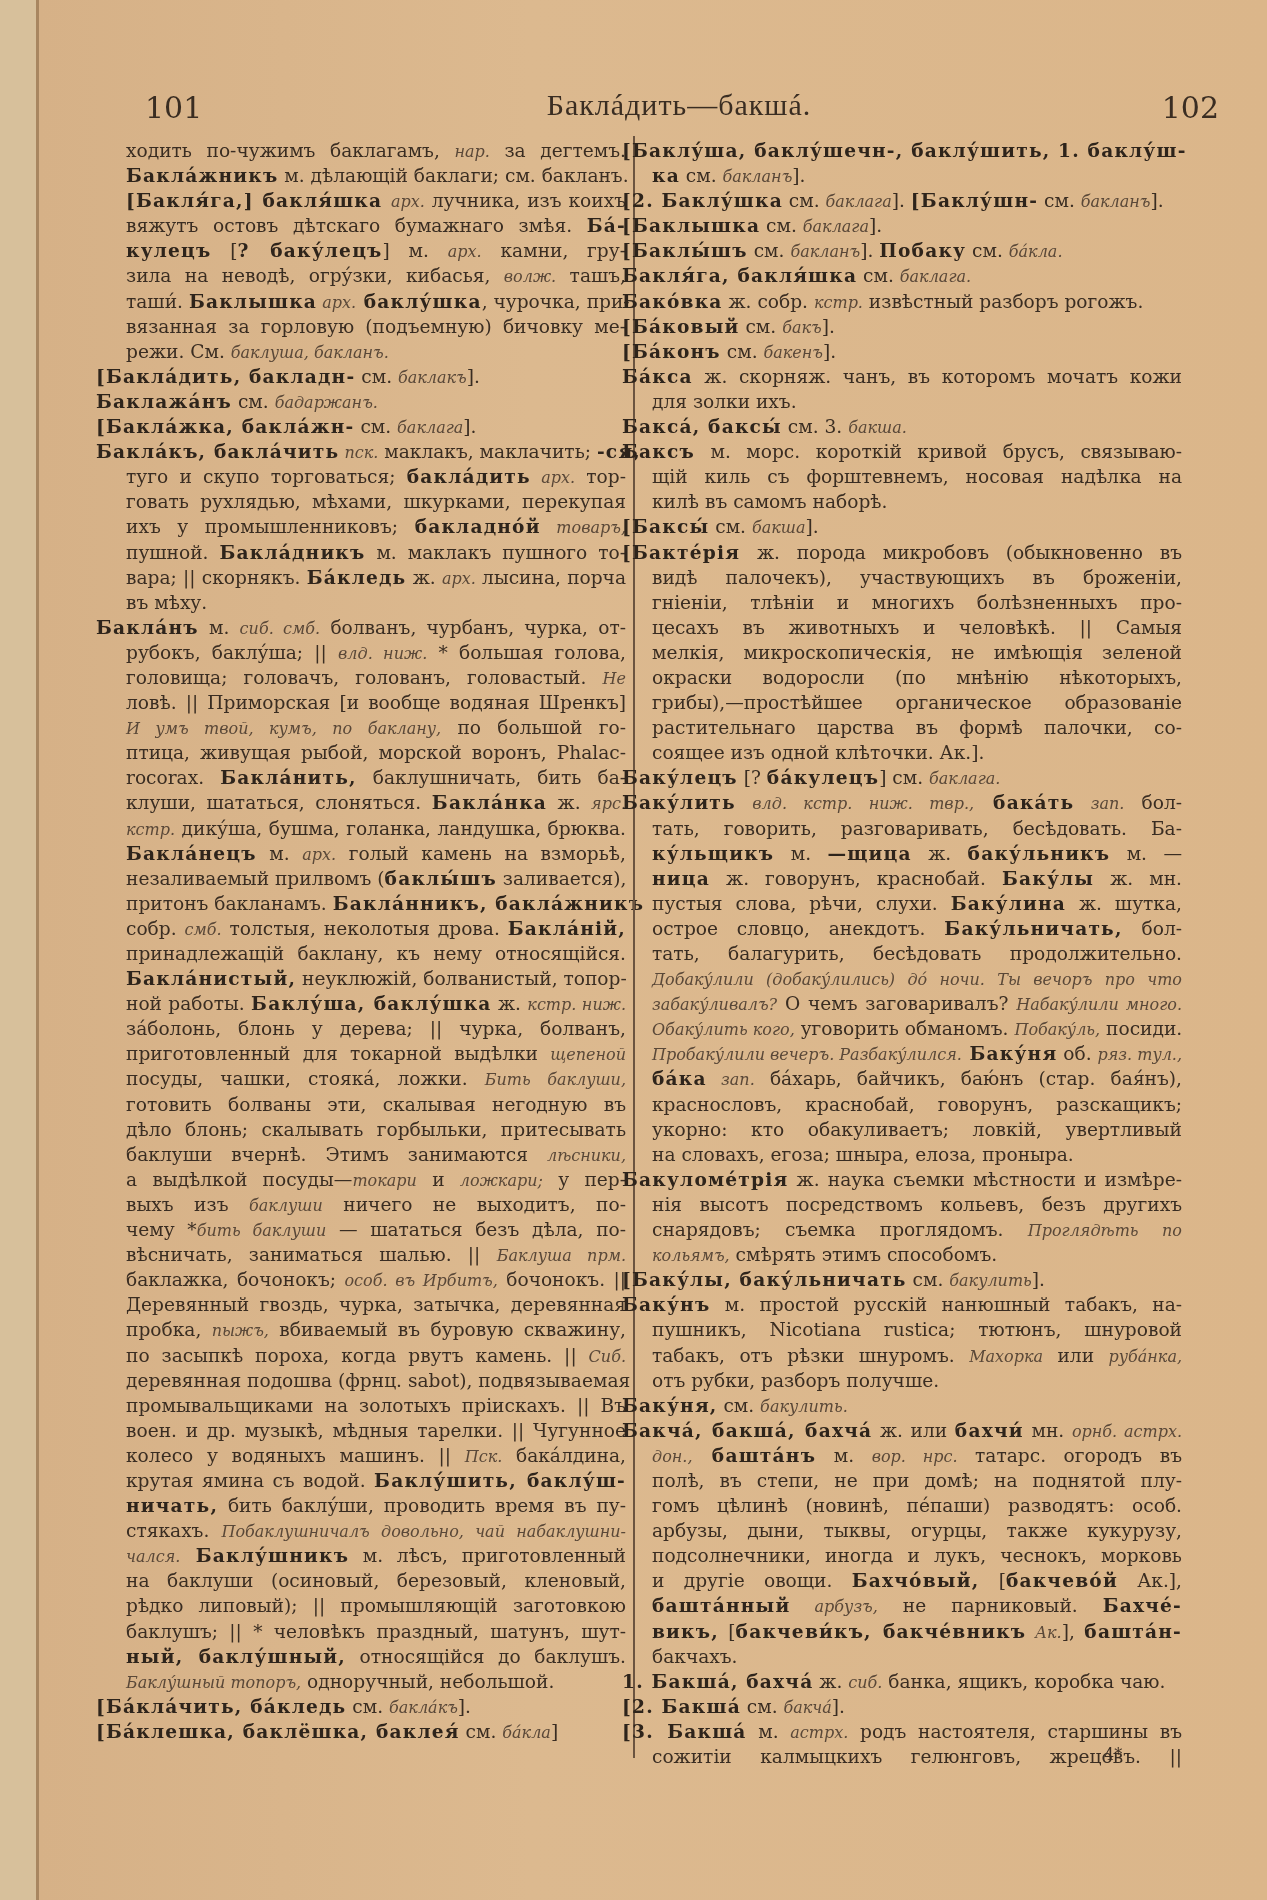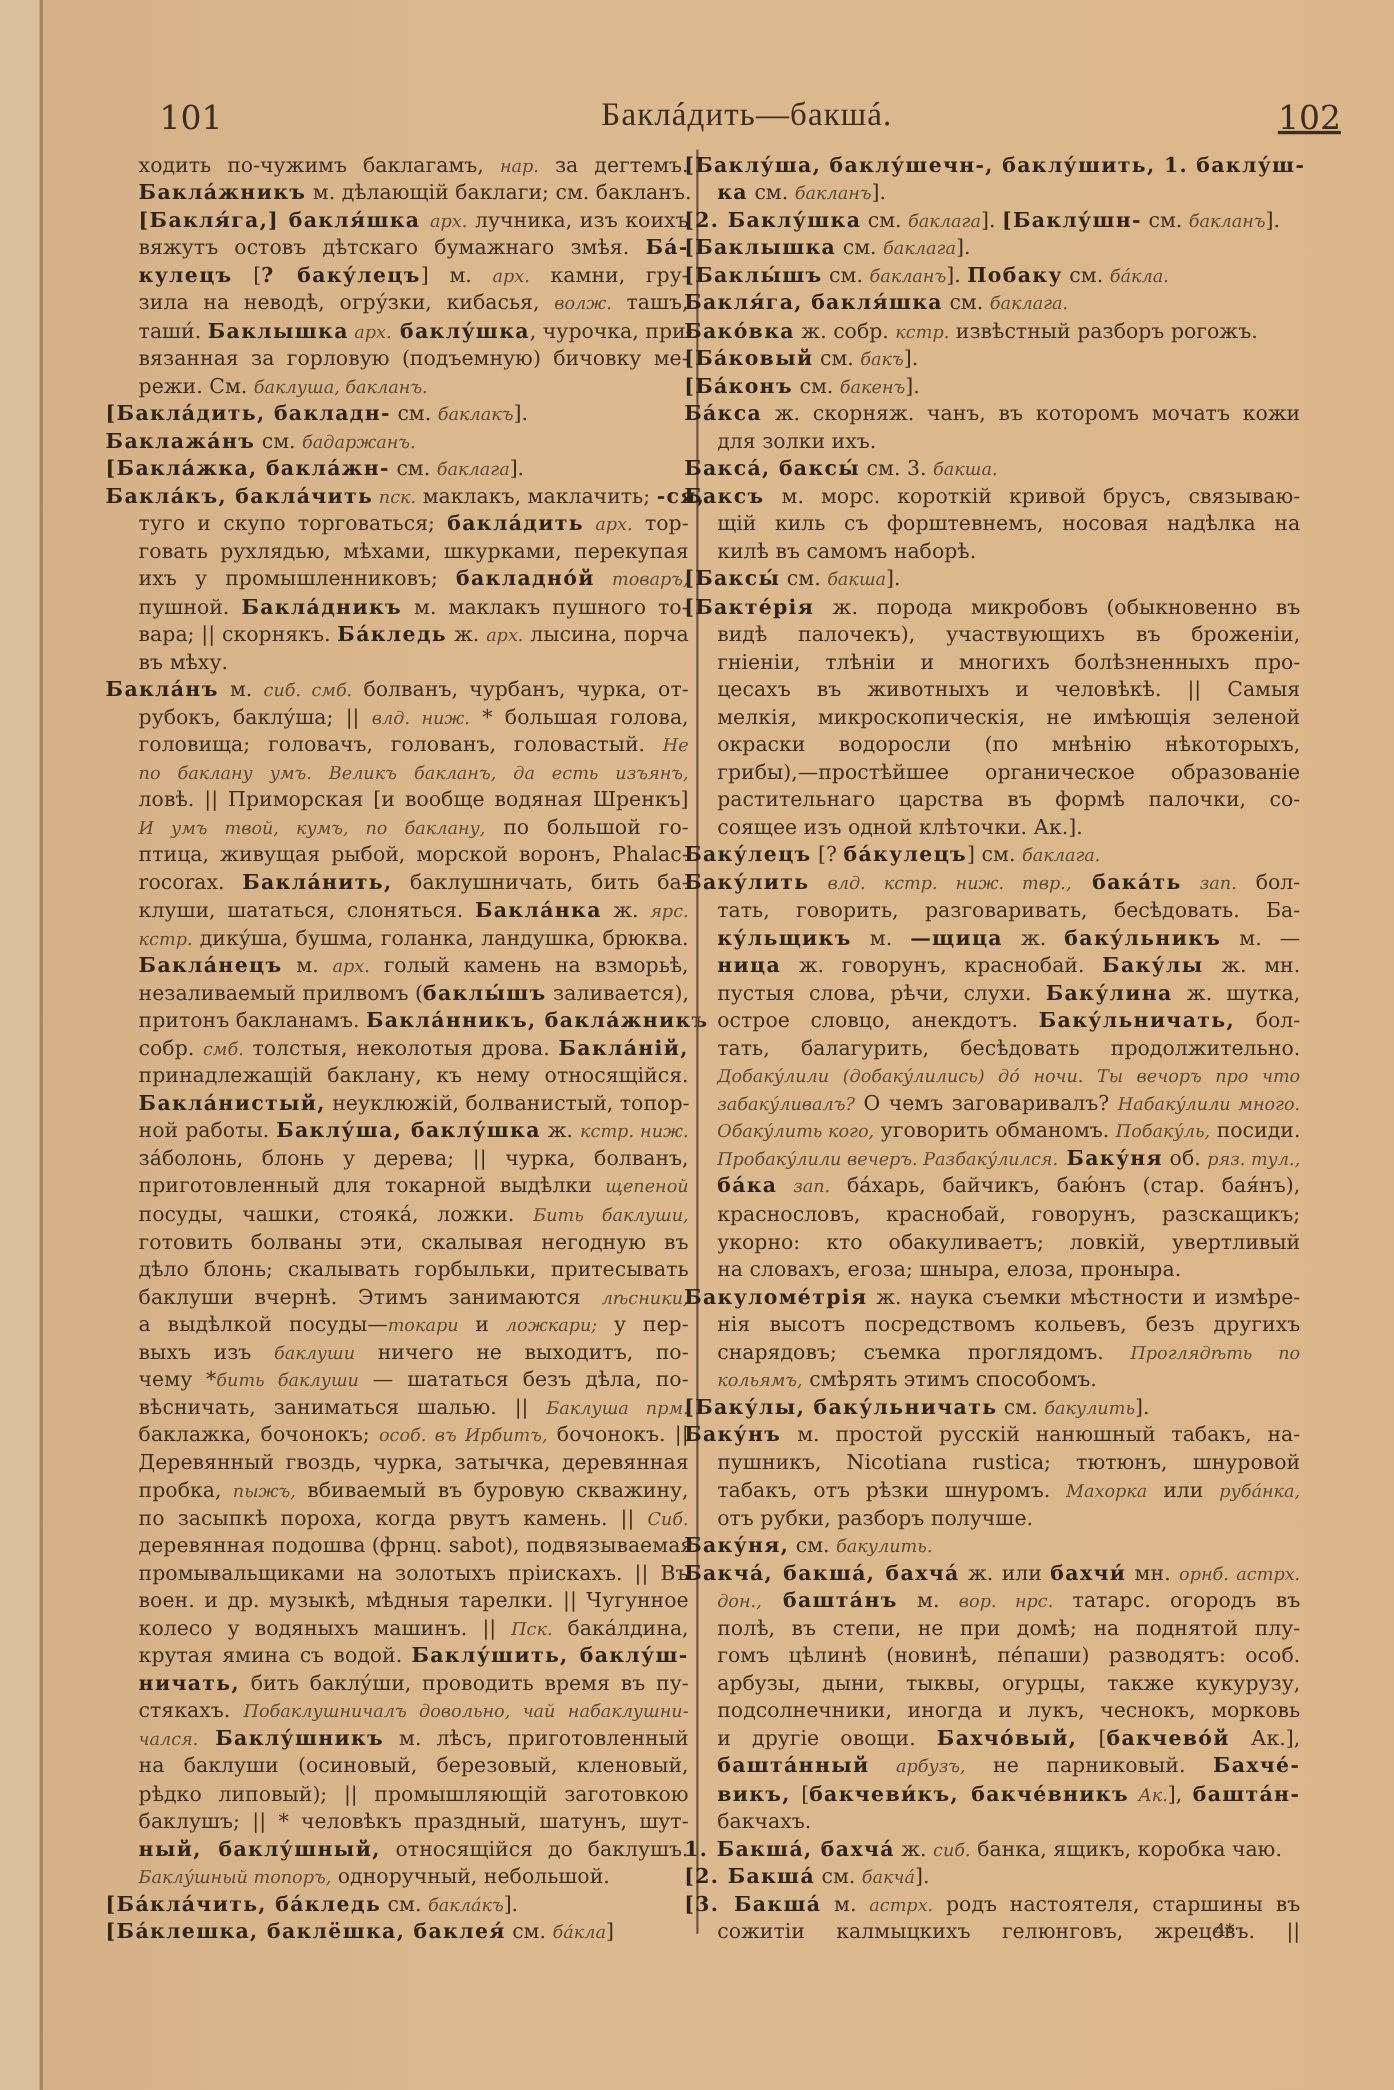--- a/index.html
+++ b/index.html
@@ -5,21 +5,21 @@
   html,body{margin:0;padding:0;}
   body{width:1267px;height:1900px;background:#d9b58a;position:relative;overflow:hidden;
        font-family:"DejaVu Serif","Liberation Serif",serif;color:#3a2d22;}
   .edge{position:absolute;left:0;top:0;width:36px;height:1900px;background:#d7c09b;}
   .edge-line{position:absolute;left:36px;top:0;width:3px;height:1900px;background:#a88660;}
   .page{position:absolute;left:39px;top:0;width:1228px;height:1900px;
         background:linear-gradient(90deg,#d6b187 0%,#dcb98f 40%,#dbb68a 100%);}
   .header{position:absolute;top:88px;left:100px;width:1080px;height:36px;font-size:30px;}
   .pg-left{position:absolute;left:6px;top:2px;}
   .pg-title{position:absolute;left:0;right:0;text-align:center;letter-spacing:1px;font-family:Liberation Serif, serif;}
-  .pg-right{position:absolute;right:0;top:2px;text-decoration:underline;}
+  .pg-right{position:absolute;right:0;top:2px;}
   .col{position:absolute;top:138px;font-size:18.6px;line-height:25.1px;}
   .col-left{left:126px;width:500px;}
   .col-right{left:652px;width:530px;}
   .divider{position:absolute;left:633px;top:136px;width:2px;height:1622px;background:#6b5440;}
   .line{white-space:nowrap;height:25.1px;text-align:justify;text-align-last:justify;}
   .line.last{text-align-last:left;}
   .line.head{margin-left:-30px;}
   .b{font-weight:bold;letter-spacing:1.2px;color:#2e241b;}
   .i{font-style:italic;font-size:16px;color:#5a4838;}
   .n{}
@@ -55,21 +55,20 @@
     <div class="line head"><span class="b">Баклáкъ, баклáчить</span><span class="i"> пск.</span><span class="n"> маклакъ, маклачить; </span><span class="b">-ся,</span></div>
     <div class="line"><span class="n">туго и скупо торговаться; </span><span class="b">баклáдить</span><span class="i"> арх.</span><span class="n"> тор-</span></div>
     <div class="line"><span class="n">говать рухлядью, мѣхами, шкурками, перекупая</span></div>
     <div class="line"><span class="n">ихъ у промышленниковъ; </span><span class="b">бакладнóй</span><span class="i"> товаръ,</span></div>
     <div class="line"><span class="n">пушной. </span><span class="b">Баклáдникъ</span><span class="n"> м. маклакъ пушного то-</span></div>
     <div class="line"><span class="n">вара; || скорнякъ. </span><span class="b">Бáкледь</span><span class="n"> ж. </span><span class="i">арх.</span><span class="n"> лысина, порча</span></div>
     <div class="line last"><span class="n">въ мѣху.</span></div>
     <div class="line head"><span class="b">Баклáнъ</span><span class="n"> м. </span><span class="i">сиб. смб.</span><span class="n"> болванъ, чурбанъ, чурка, от-</span></div>
     <div class="line"><span class="n">рубокъ, баклу́ша; || </span><span class="i">влд. ниж.</span><span class="n"> * большая голова,</span></div>
     <div class="line"><span class="n">головища; головачъ, голованъ, головастый. </span><span class="i">Не</span></div>
-    <div class="line"><span class="i">по баклану умъ. Великъ бакланъ, да есть изъянъ,</span></div>
     <div class="line"><span class="n">ловѣ. || Приморская [и вообще водяная Шренкъ]</span></div>
     <div class="line"><span class="i">И умъ твой, кумъ, по баклану,</span><span class="n"> по большой го-</span></div>
     <div class="line"><span class="n">птица, живущая рыбой, морской воронъ, Phalac-</span></div>
     <div class="line"><span class="n">rocorax. </span><span class="b">Баклáнить,</span><span class="n"> баклушничать, бить ба-</span></div>
     <div class="line"><span class="n">клуши, шататься, слоняться. </span><span class="b">Баклáнка</span><span class="n"> ж. </span><span class="i">ярс.</span></div>
     <div class="line"><span class="i">кстр.</span><span class="n"> дику́ша, бушма, голанка, ландушка, брюква.</span></div>
     <div class="line"><span class="b">Баклáнецъ</span><span class="n"> м. </span><span class="i">арх.</span><span class="n"> голый камень на взморьѣ,</span></div>
     <div class="line"><span class="n">незаливаемый прилвомъ (</span><span class="b">баклы́шъ</span><span class="n"> заливается),</span></div>
     <div class="line"><span class="n">притонъ бакланамъ. </span><span class="b">Баклáнникъ, баклáжникъ</span></div>
     <div class="line"><span class="n">собр. </span><span class="i">смб.</span><span class="n"> толстыя, неколотыя дрова. </span><span class="b">Баклáній,</span></div>

